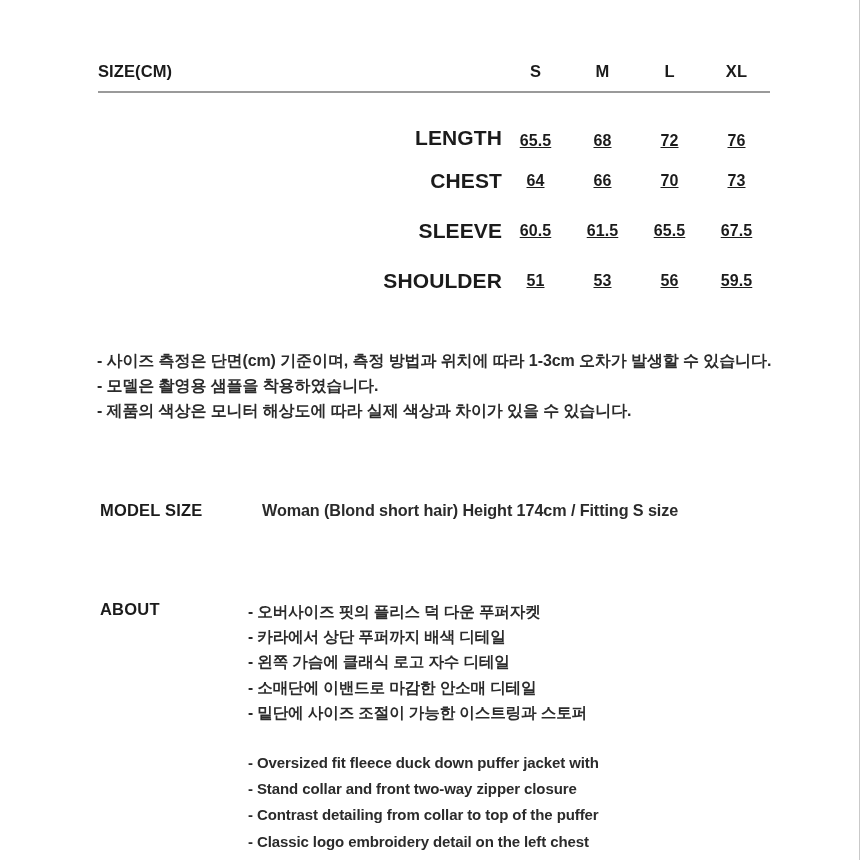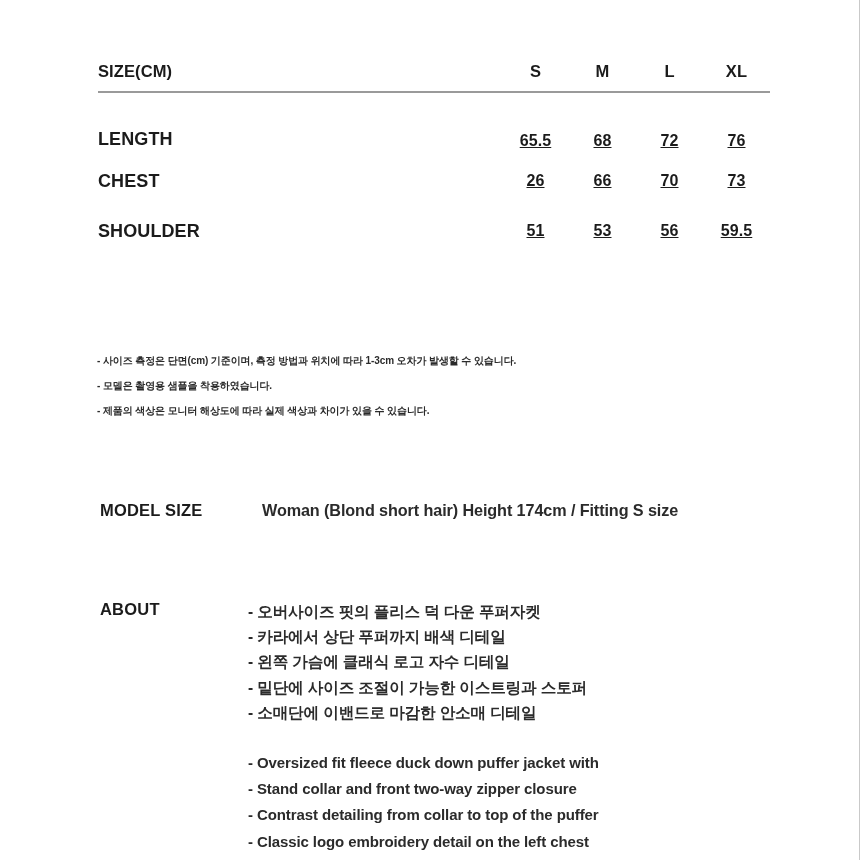--- a/index.html
+++ b/index.html
@@ -64,22 +64,22 @@
   .size-table thead tr {
     border-bottom: 2px solid #9a9a9a;
   }
   .size-table tbody tr {
     height: 50px;
   }
   .size-table tbody tr:first-child {
     height: 64px;
   }
   .size-table tbody td.t-label {
-    text-align: left;
-    font-size: 18px;
+    text-align: right;
+    font-size: 21px;
     font-weight: 700;
   }
   .size-table tbody td.t-val {
     text-align: center;
     font-size: 16px;
     font-weight: 700;
     text-decoration: underline;
   }
   .size-table tbody tr:first-child td {
     vertical-align: bottom;
@@ -87,21 +87,21 @@
   }
 
   
   .notes {
     position: absolute;
     left: 97px;
     top: 348px;
     width: 700px;
   }
   .notes .note-line {
-    font-size: 10px;
+    font-size: 16px;
     font-weight: 700;
     line-height: 25px;
     color: #2b2b2b;
     white-space: nowrap;
     letter-spacing: -0.1px;
   }
 
   
   .field-row {
     position: absolute;
@@ -181,24 +181,31 @@
       <tbody>
         <tr>
           <td class="t-label">LENGTH</td>
           <td class="t-val">65.5</td>
           <td class="t-val">68</td>
           <td class="t-val">72</td>
           <td class="t-val">76</td>
         </tr>
         <tr>
           <td class="t-label">CHEST</td>
-          <td class="t-val">26</td>
+          <td class="t-val">64</td>
           <td class="t-val">66</td>
           <td class="t-val">70</td>
           <td class="t-val">73</td>
+        </tr>
+        <tr>
+          <td class="t-label">SLEEVE</td>
+          <td class="t-val">60.5</td>
+          <td class="t-val">61.5</td>
+          <td class="t-val">65.5</td>
+          <td class="t-val">67.5</td>
         </tr>
         <tr>
           <td class="t-label">SHOULDER</td>
           <td class="t-val">51</td>
           <td class="t-val">53</td>
           <td class="t-val">56</td>
           <td class="t-val">59.5</td>
         </tr>
       </tbody>
     </table>
@@ -214,22 +221,22 @@
     <div class="field-label">MODEL SIZE</div>
     <div class="field-value">Woman (Blond short hair) Height 174cm / Fitting S size</div>
   </div>
 
   <div class="field-row" id="about-row">
     <div class="field-label">ABOUT</div>
     <div class="about-list">
       <div class="about-item">- 오버사이즈 핏의 플리스 덕 다운 푸퍼자켓</div>
       <div class="about-item">- 카라에서 상단 푸퍼까지 배색 디테일</div>
       <div class="about-item">- 왼쪽 가슴에 클래식 로고 자수 디테일</div>
+      <div class="about-item">- 소매단에 이밴드로 마감한 안소매 디테일</div>
       <div class="about-item">- 밑단에 사이즈 조절이 가능한 이스트링과 스토퍼</div>
-      <div class="about-item">- 소매단에 이밴드로 마감한 안소매 디테일</div>
 
       <div class="spacer-gap"></div>
 
       <div class="about-item en">- Oversized fit fleece duck down puffer jacket with</div>
       <div class="about-item en">- Stand collar and front two-way zipper closure</div>
       <div class="about-item en">- Contrast detailing from collar to top of the puffer</div>
       <div class="about-item en">- Classic logo embroidery detail on the left chest</div>
     </div>
   </div>
 

